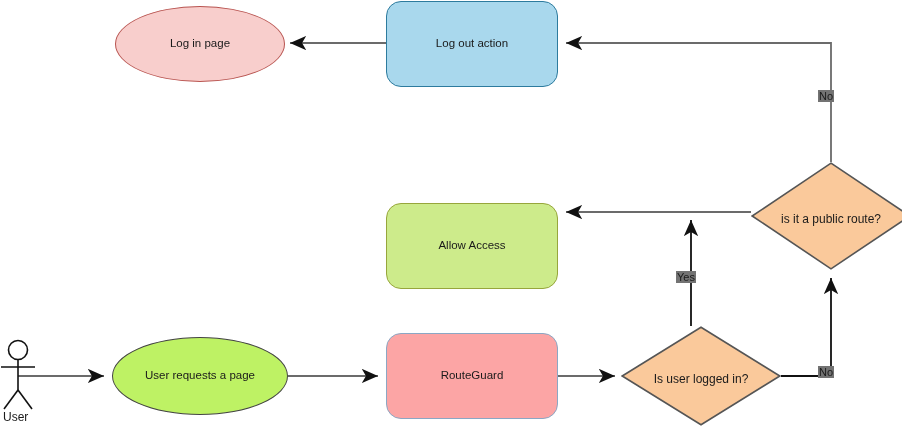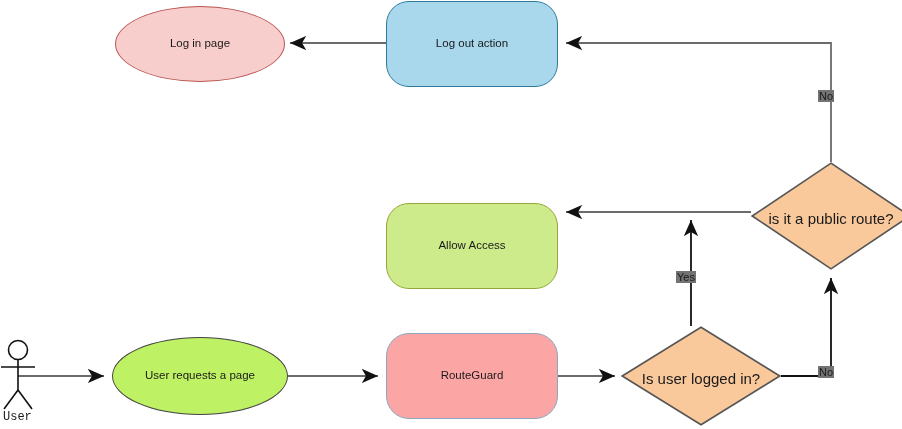--- a/index.html
+++ b/index.html
@@ -32,21 +32,21 @@
     display: flex;
     align-items: center;
     justify-content: center;
     text-align: center;
     font-size: 11.5px;
     color: #1a1a1a;
     line-height: 1.2;
     white-space: nowrap;
   }
   .node-rounded {
-    border-radius: 23px;
+    border-radius: 15px;
     border-style: solid;
     border-width: 1.6px;
     text-align: center;
   }
   .node-ellipse {
     border-radius: 50%;
     border-style: solid;
     border-width: 1.4px;
     text-align: center;
   }
@@ -57,21 +57,21 @@
   .diamond-shape {
     position: absolute;
     left: 0;
     top: 0;
     width: 100%;
     height: 100%;
   }
   .diamond-label {
     position: relative;
     z-index: 2;
-    font-size: 15px;
+    font-size: 12px;
     color: #1a1a1a;
     white-space: nowrap;
     margin-top: 6px;
   }
   .edge-label {
     position: absolute;
     font-size: 11px;
     color: #1a1a1a;
     background: #737373;
     padding: 0 1px;
@@ -173,15 +173,15 @@
     </svg>
     <span class="diamond-label">Is user logged in?</span>
   </div>
 
   <div class="edge-label" style="left:818px; top:90px;">No</div>
 
   <div class="edge-label" style="left:676px; top:271px;">Yes</div>
 
   <div class="edge-label" style="left:818px; top:366px;">No</div>
 
-  <div class="actor-label" style="left:3px; top:410px;font-family:Liberation Mono, monospace;">User</div>
+  <div class="actor-label" style="left:3px; top:410px;">User</div>
 
 </div>
 
 </body></html>

